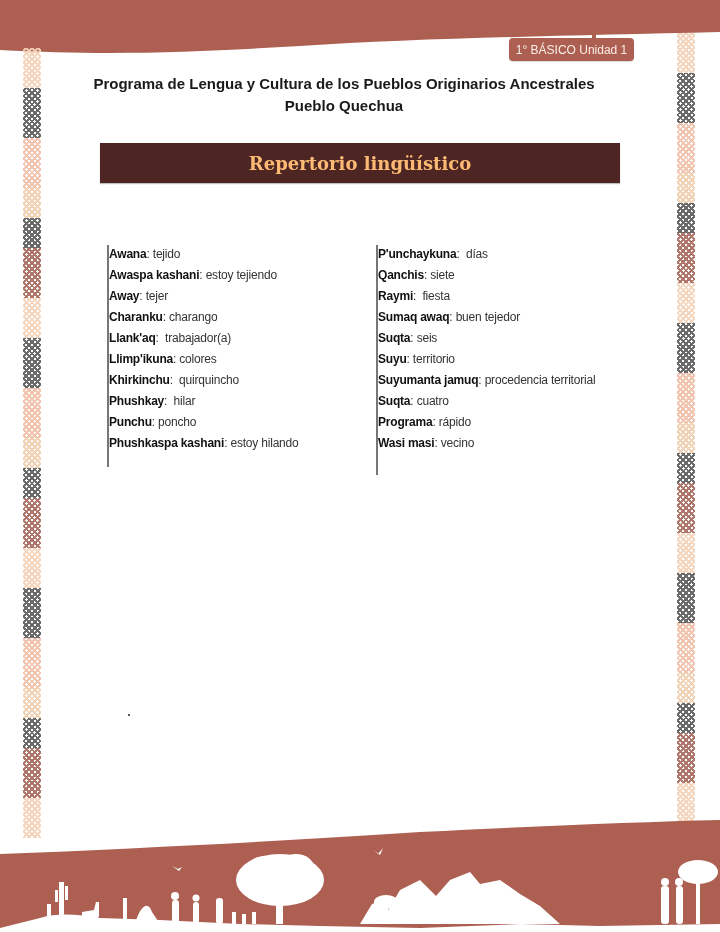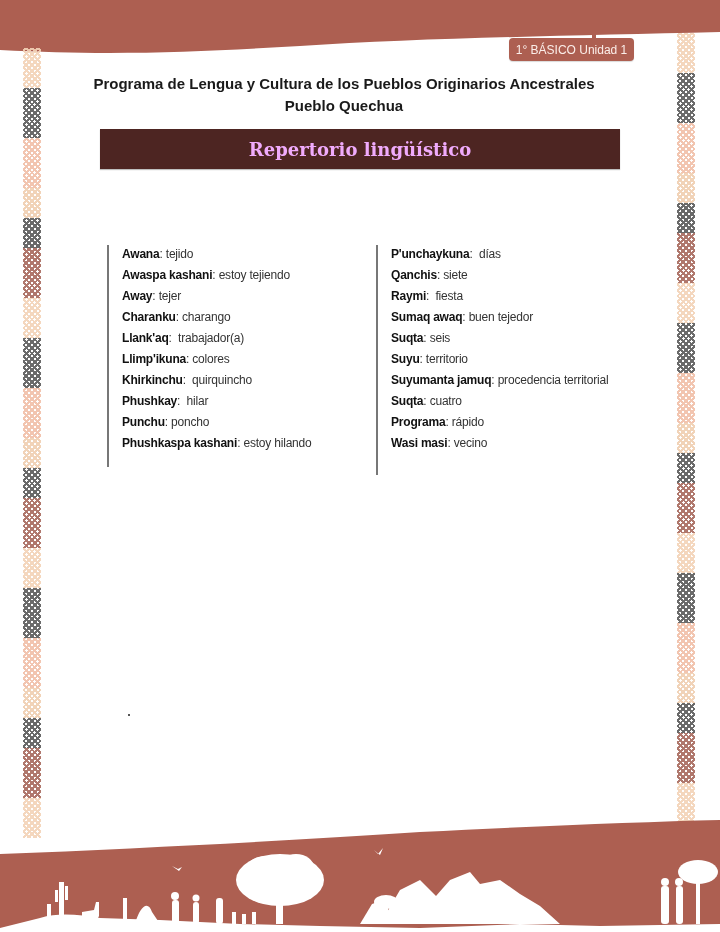--- a/index.html
+++ b/index.html
@@ -33,27 +33,27 @@
       opacity: 0.9;
     }
     .side-border.left { left: 23px; top: 48px; }
     .side-border.right { left: 677px; top: 33px; }
     .header-titles {
       position: absolute; left: 0; top: 73px; width: 604px; text-align: center;
       font-family: "Liberation Sans", sans-serif; font-weight: bold; color: #1a1a1a;
       font-size: 15px; line-height: 22px; margin-left: 42px;
     }
     .section-bar {
-      position: absolute; left: 100px; top: 129px; width: 520px; height: 40px;
-      background: #4d2522; color: #f0abfc;
+      position: absolute; left: 100px; top: 143px; width: 520px; height: 40px;
+      background: #4d2522; color: #fdba74;
       display: flex; align-items: center; justify-content: center;
       font-family: "DejaVu Serif", serif; font-weight: bold; font-size: 18px;
       box-shadow: 0 1px 1px rgba(0,0,0,0.25);
     }
-    .vocab-col { position: absolute; top: 245px; border-left: 2px solid #777; padding-left: 13px; }
+    .vocab-col { position: absolute; top: 245px; border-left: 2px solid #777; }
     .vocab-col.left { left: 107px; height: 222px; }
     .vocab-col.right { left: 376px; height: 230px; }
     .vocab-item {
       font-family: "Liberation Sans", sans-serif; font-size: 12px; color: #222;
       height: 21px; line-height: 18px; white-space: nowrap; letter-spacing: -0.2px;
     }
     .vocab-item .term { font-weight: bold; color: #111; }
     .vocab-item .sep { color: #333; }
     .vocab-item .gloss { color: #333; }
     .stray-dot { position: absolute; left: 128px; top: 714px; width: 2px; height: 2px; background: #555; }

